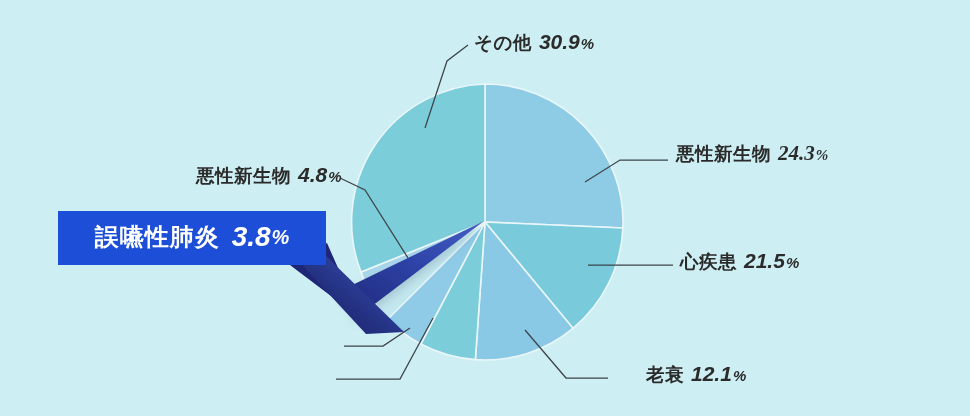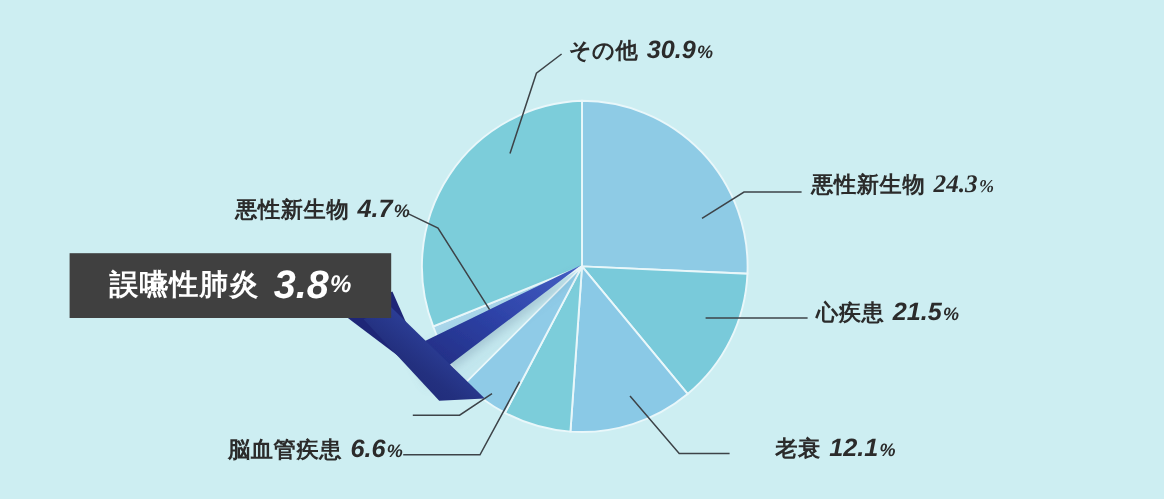--- a/index.html
+++ b/index.html
@@ -52,38 +52,38 @@
     font-size: 15px;
     margin-left: 1px;
   }
   
   #callout {
     position: absolute;
     left: 58px;
     top: 211px;
     width: 268px;
     height: 54px;
-    background: #404040;
+    background: #1d4ed8;
     display: flex;
     align-items: center;
     justify-content: center;
     box-sizing: border-box;
     padding-bottom: 2px;
   }
   #callout .cnm {
     color: #ffffff;
     font-weight: 700;
     font-size: 24px;
     letter-spacing: 1px;
   }
   #callout .cval {
     color: #ffffff;
     font-weight: 700;
     font-style: italic;
-    font-size: 33px;
+    font-size: 28px;
     margin-left: 12px;
     letter-spacing: 0px;
   }
   #callout .cpct {
     color: #ffffff;
     font-weight: 700;
     font-style: italic;
     font-size: 20px;
     margin-left: 1px;
   }
@@ -158,27 +158,24 @@
   </div>
 
   <div class="lbl" style="left:680px; top:250px;">
     <span class="nm">心疾患</span><span class="val">21.5</span><span class="pct">%</span>
   </div>
 
   <div class="lbl" style="left:622px; top:363px;margin-left:24px;">
     <span class="nm">老衰</span><span class="val">12.1</span><span class="pct">%</span>
   </div>
 
-  <div class="lbl" style="left:190px; top:364px;">
-    <span class="nm">脳血管疾患</span><span class="val">6.6</span><span class="pct">%</span>
-  </div>
 
 
   <div class="lbl" style="left:196px; top:164px;">
-    <span class="nm">悪性新生物</span><span class="val">4.7</span><span class="pct">%</span>
+    <span class="nm">悪性新生物</span><span class="val">4.8</span><span class="pct">%</span>
   </div>
 
   <div id="callout">
     <span class="cnm">誤嚥性肺炎</span>
       <span class="cval">3.8</span>
       <span class="cpct">%</span>
   </div>
 
 </div>
 

